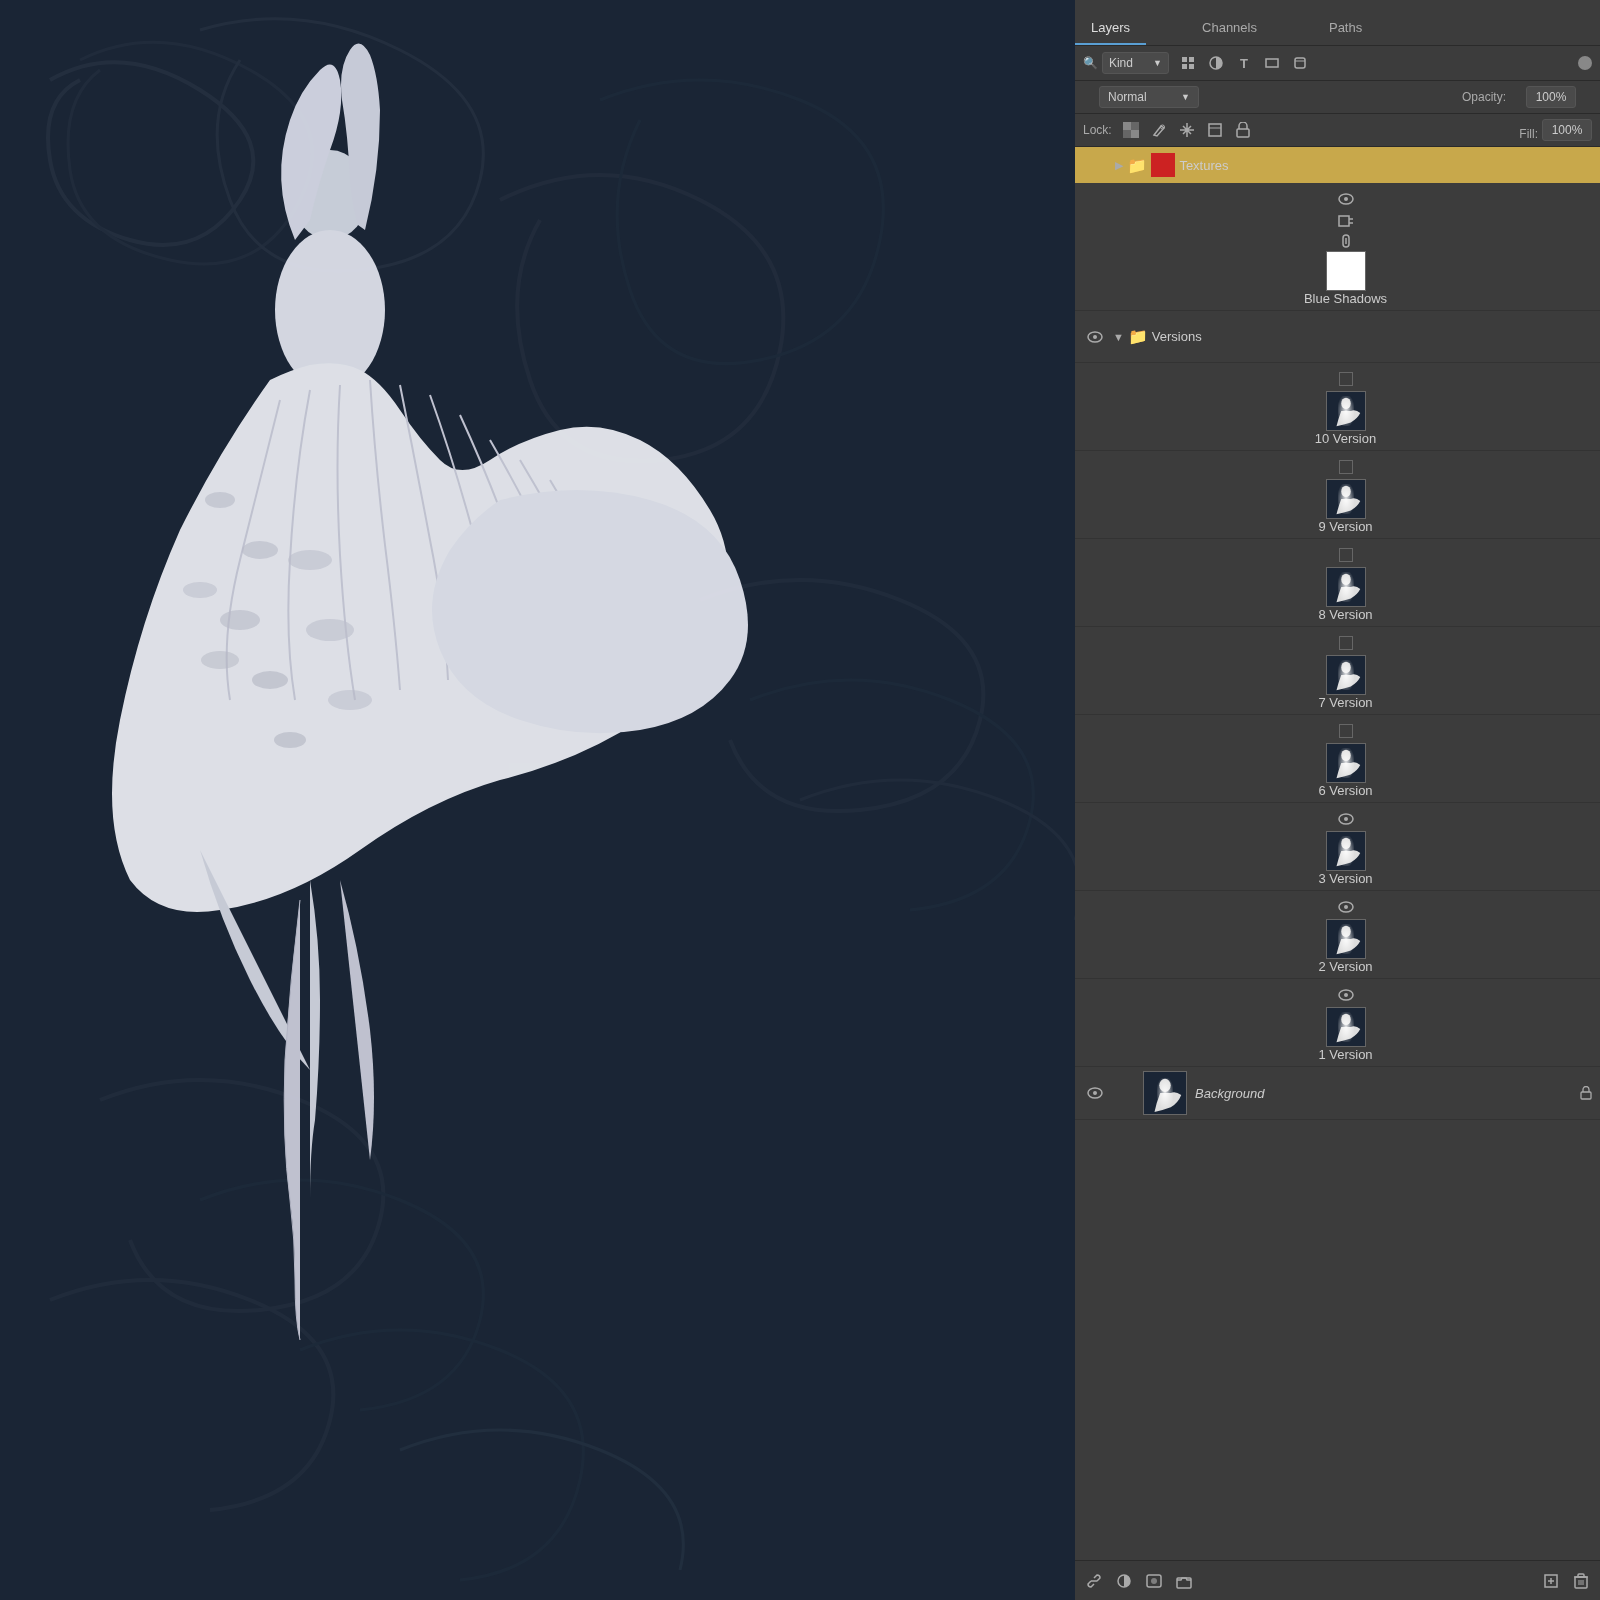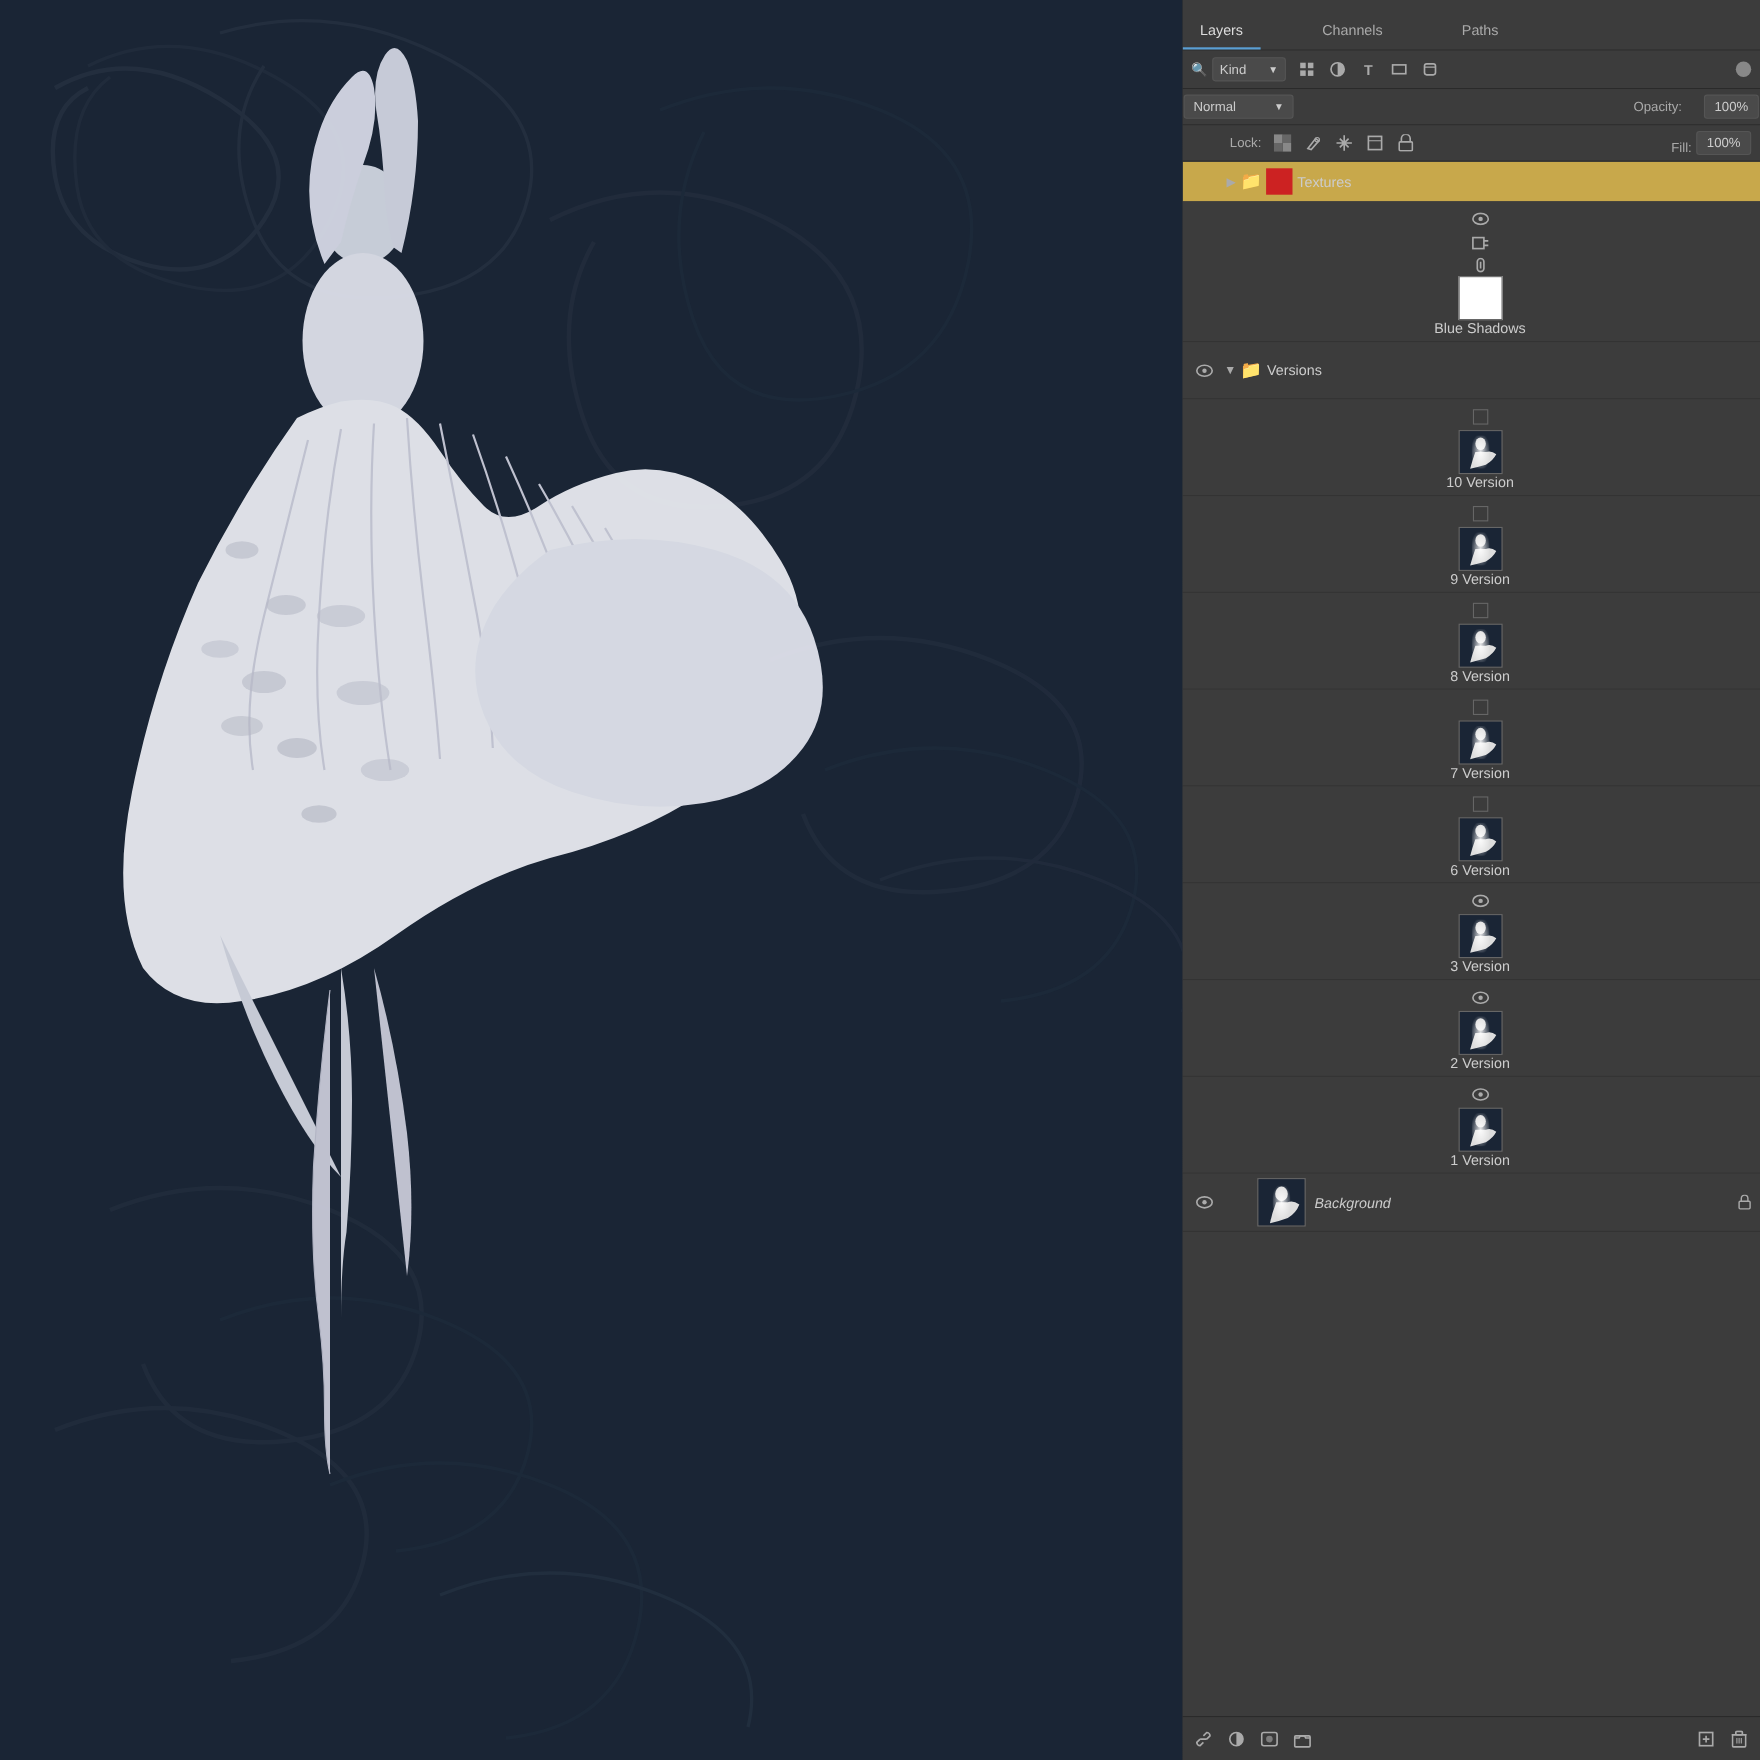--- a/index.html
+++ b/index.html
@@ -118,21 +118,21 @@
       height: 14px;
       border-radius: 50%;
       background: #888;
       cursor: pointer;
     }
 
     
     .blend-row {
       display: flex;
       align-items: center;
-      padding: 5px 1px;
+      padding: 5px 24px;
       background: #3c3c3c;
       border-bottom: 1px solid #2a2a2a;
       gap: 8px;
     }
 
     .blend-select {
       background: #4a4a4a;
       border: 1px solid #555;
       border-radius: 3px;
       padding: 3px 8px;
@@ -174,21 +174,20 @@
       align-items: center;
       padding: 5px 8px;
       background: #3c3c3c;
       border-bottom: 1px solid #2a2a2a;
       gap: 8px;
     }
 
     .lock-label {
       color: #aaa;
       font-size: 12px;
-      margin-left: 35px;
     }
 
     .lock-icons {
       display: flex;
       gap: 6px;
     }
 
     .lock-icon {
       width: 22px;
       height: 22px;

